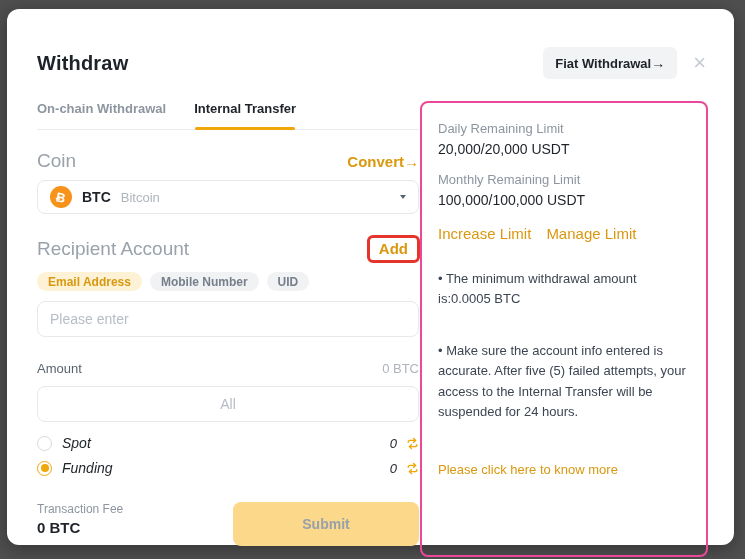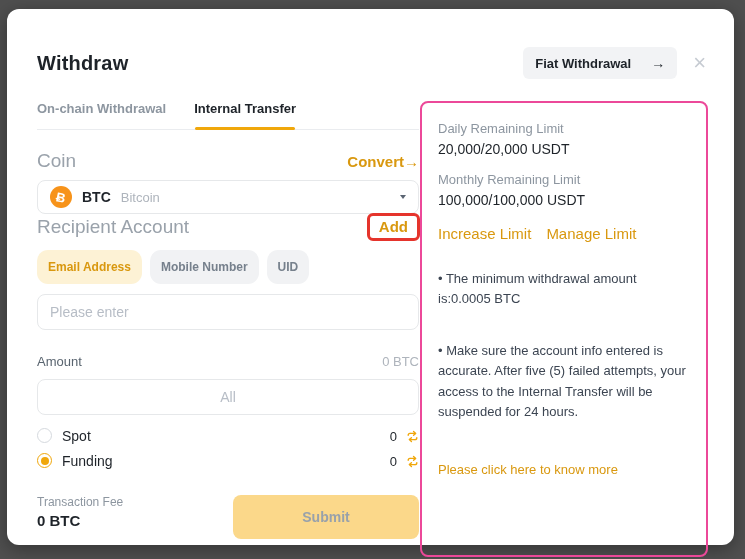--- a/index.html
+++ b/index.html
@@ -13,21 +13,21 @@
   .modal {
     position:absolute; left:7px; top:9px; width:727px; height:536px;
     background:#fff; border-radius:12px; box-shadow:0 4px 18px rgba(0,0,0,.35);
   }
   
   .hdr { display:flex; align-items:center; padding:38px 26px 0 30px; }
   .title { font-size:20px; font-weight:700; color:#1e2329; letter-spacing:.2px; }
   .hdr-right { margin-left:auto; display:flex; align-items:center; gap:14px; }
   .fiat-btn {
     background:#f2f3f5; border:none; border-radius:6px; padding:8px 12px;
-    font-size:13px; font-weight:600; color:#1e2329; display:flex; align-items:center; gap:20px;
+    font-size:13px; font-weight:600; color:#1e2329; display:flex; align-items:center; gap:0;
     cursor:pointer; font-family:inherit;
   }
   .fiat-btn .arrow { font-size:14px; }
   .close-x { font-size:22px; color:#c6cbd2; line-height:1; cursor:pointer; padding:0 2px; }
   
   .bd { display:flex; padding:0 26px 0 30px; margin-top:22px; }
   .left { width:382px; }
   .panel {
     margin-left:auto; width:288px; height:456px; border:2px solid #ec4899;
     border-radius:8px; padding:18px 16px; font-size:13px;
@@ -38,21 +38,21 @@
   .tab.active { color:#1e2329; }
   .tab.active::after {
     content:''; position:absolute; left:1px; right:1px; bottom:-14px; height:3px;
     background:#f0a70b; border-radius:2px;
   }
   
   .row-between { display:flex; justify-content:space-between; align-items:center; }
   .lbl-gray { font-size:19px; color:#9aa2ab; }
   .lbl-dark { font-size:13px; color:#59646f; }
   .link-orange { color:#d9980f; font-size:15px; font-weight:600; cursor:pointer; text-decoration:none; }
-  .mt20 { margin-top:20px; } .mt22 { } .mt24 { margin-top:24px; }
+  .mt20 { margin-top:20px; } .mt22 { margin-top:22px; } .mt24 { margin-top:24px; }
   
   .coin-select {
     margin-top:8px; height:34px; border:1px solid #e6e8ea; border-radius:8px;
     display:flex; align-items:center; padding:0 12px; gap:10px; cursor:pointer;
   }
   .btc-badge {
     width:22px; height:22px; border-radius:50%; background:#f7931a; color:#fff;
     display:flex; align-items:center; justify-content:center; font-size:13px; font-weight:700;
   }
   .btc-badge span { transform:rotate(12deg); display:block; }
@@ -62,34 +62,34 @@
     margin-left:auto; width:0; height:0;
     border-left:3.5px solid transparent; border-right:3.5px solid transparent;
     border-top:4.5px solid #5a6472;
   }
   
   .add-wrap { position:relative; padding:4px 11px; }
   .red-box { position:absolute; inset:-1px; border:3px solid #e5342c; border-radius:6px; pointer-events:none; }
   
   .pills { margin-top:10px; display:flex; gap:8px; }
   .pill {
-    height:34px; padding:0 11px; display:flex; align-items:center; border-radius:11px;
+    height:19px; padding:0 11px; display:flex; align-items:center; border-radius:11px;
     font-size:12px; font-weight:600; background:#f1f2f4; color:#76808c; cursor:pointer;
   }
   .pill.active { background:#fdf2d5; color:#d9980f; }
   
   .tinput {
     margin-top:10px; width:100%; height:36px; border:1px solid #e6e8ea; border-radius:8px;
     padding:0 12px; font-size:14px; color:#1e2329; font-family:inherit; outline:none;
   }
   .tinput::placeholder { color:#b7bdc6; }
   .tinput.right { text-align:center; }
   .avail { font-size:13px; color:#aeb4bc; }
   
-  .acct-row { margin-top:13px; display:flex; font-size:14px; color:#1e2329; cursor:pointer; }
+  .acct-row { margin-top:13px; display:flex; align-items:center; font-size:14px; color:#1e2329; cursor:pointer;font-style:italic; }
   .radio { width:15px; height:15px; border:1px solid #d5d9de; border-radius:50%; margin-right:10px; position:relative; }
   .radio.selected { border:1.5px solid #f0a70b; }
   .radio.selected::after { content:''; position:absolute; inset:2.5px; background:#f0a70b; border-radius:50%; }
   .acct-right { margin-left:auto; display:flex; align-items:center; gap:9px; }
   .acct-val { font-size:13px; color:#1e2329; }
   .refresh { cursor:pointer; display:flex; }
   
   .foot { margin-top:26px; display:flex; justify-content:space-between; align-items:flex-start; }
   .fee-lbl { font-size:12px; color:#8d96a0; }
   .fee-val { font-size:15px; font-weight:700; color:#1e2329; margin-top:3px; }

